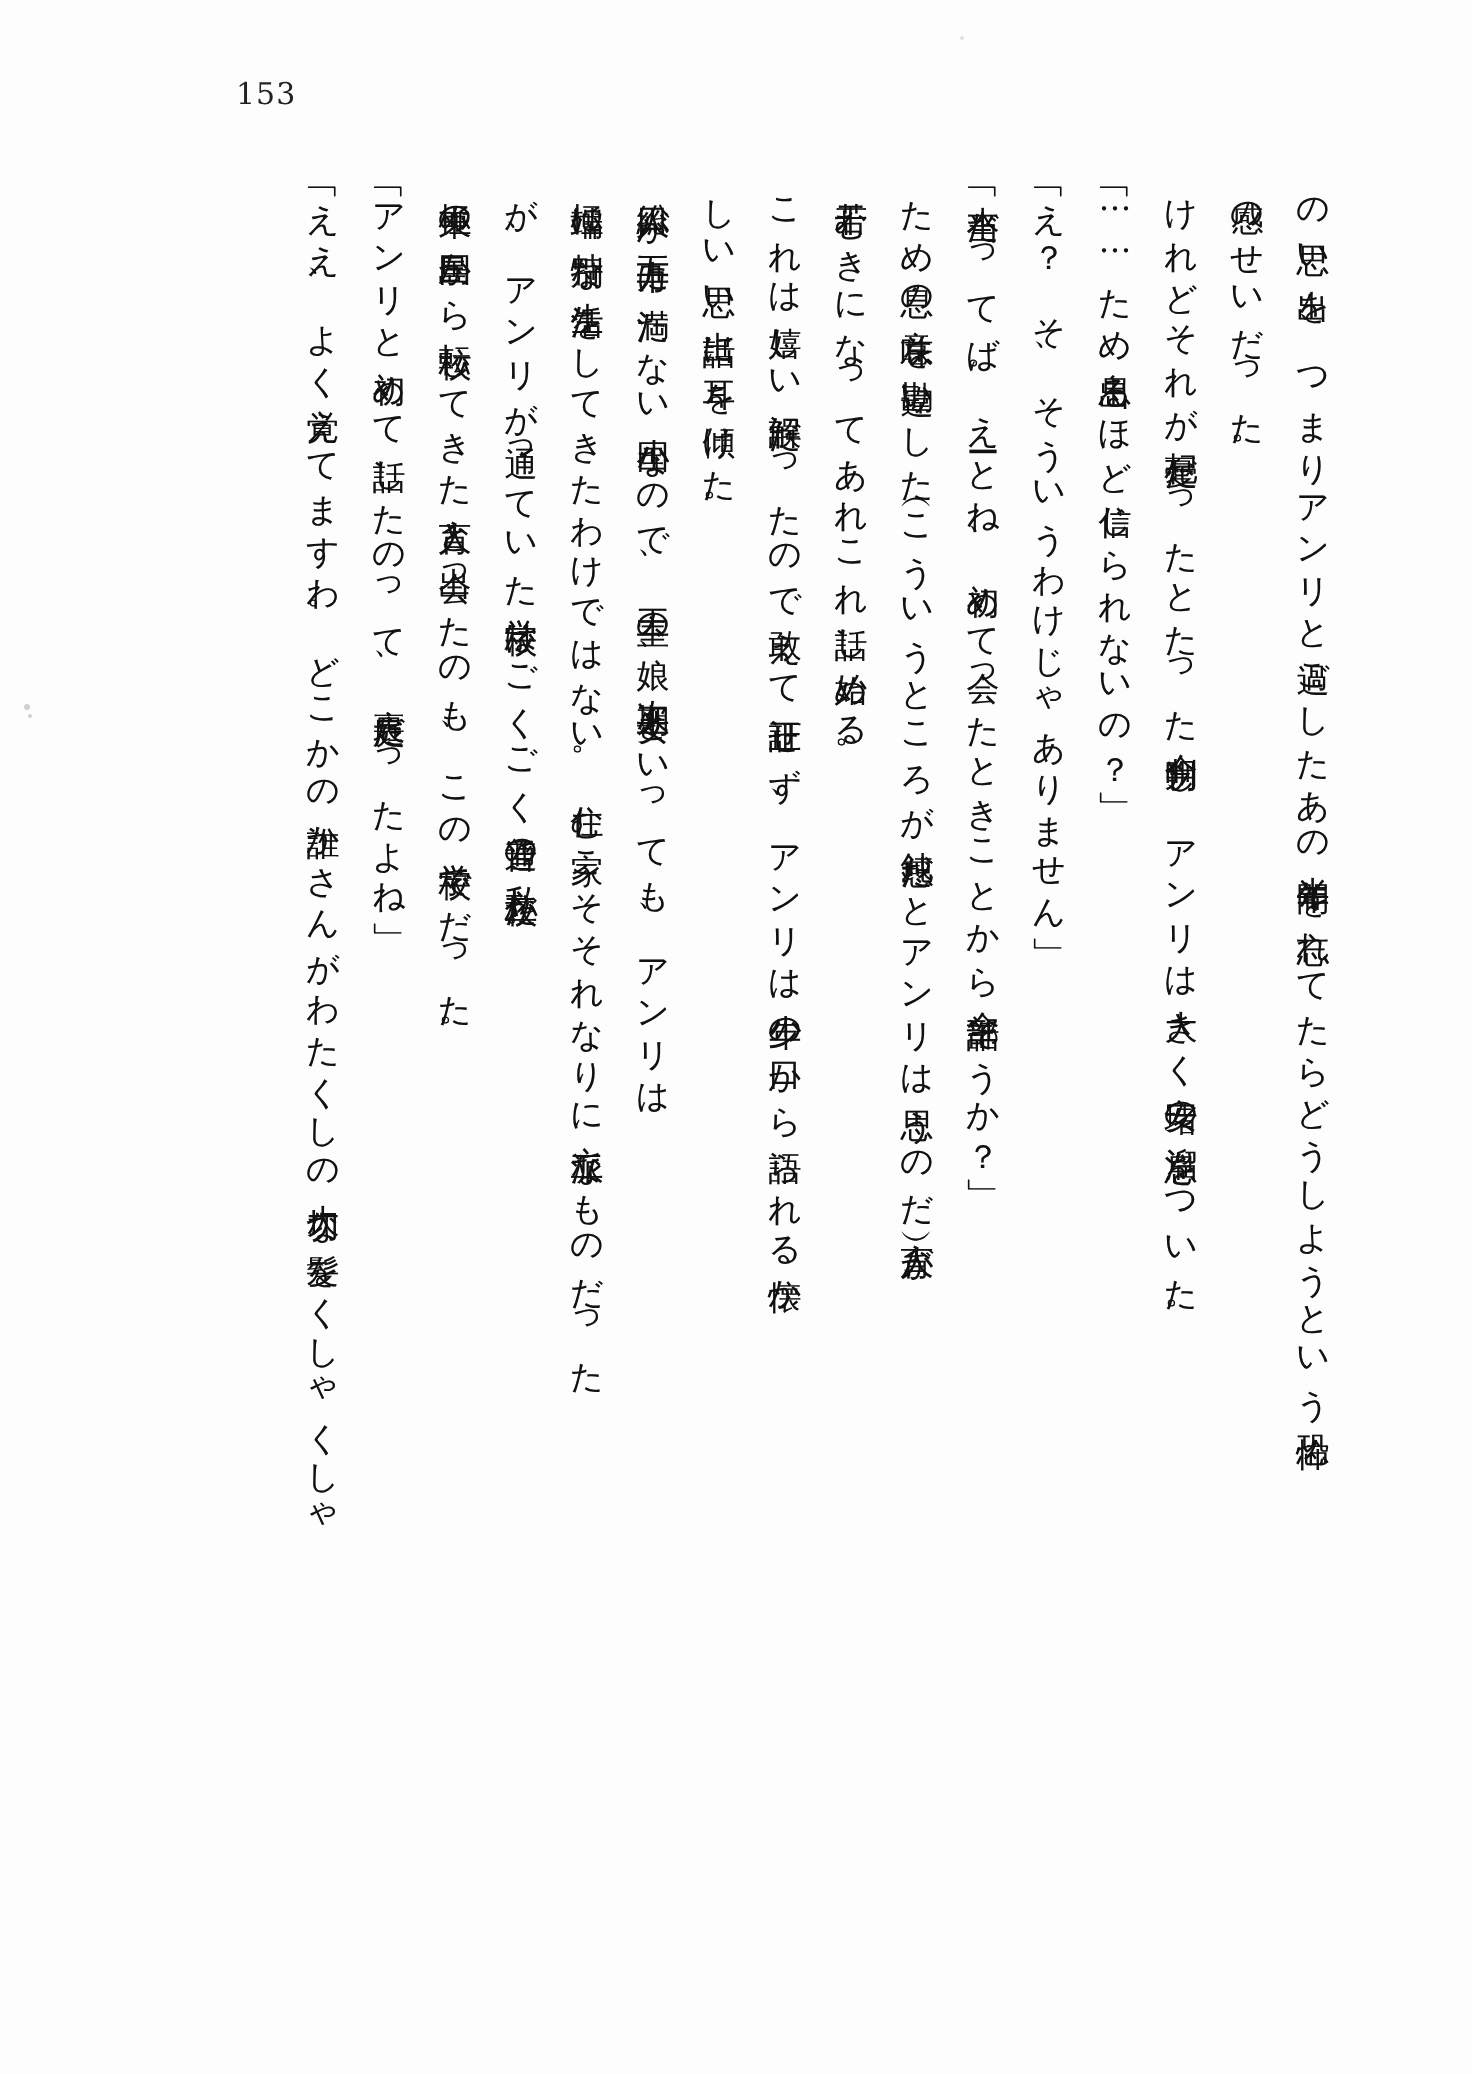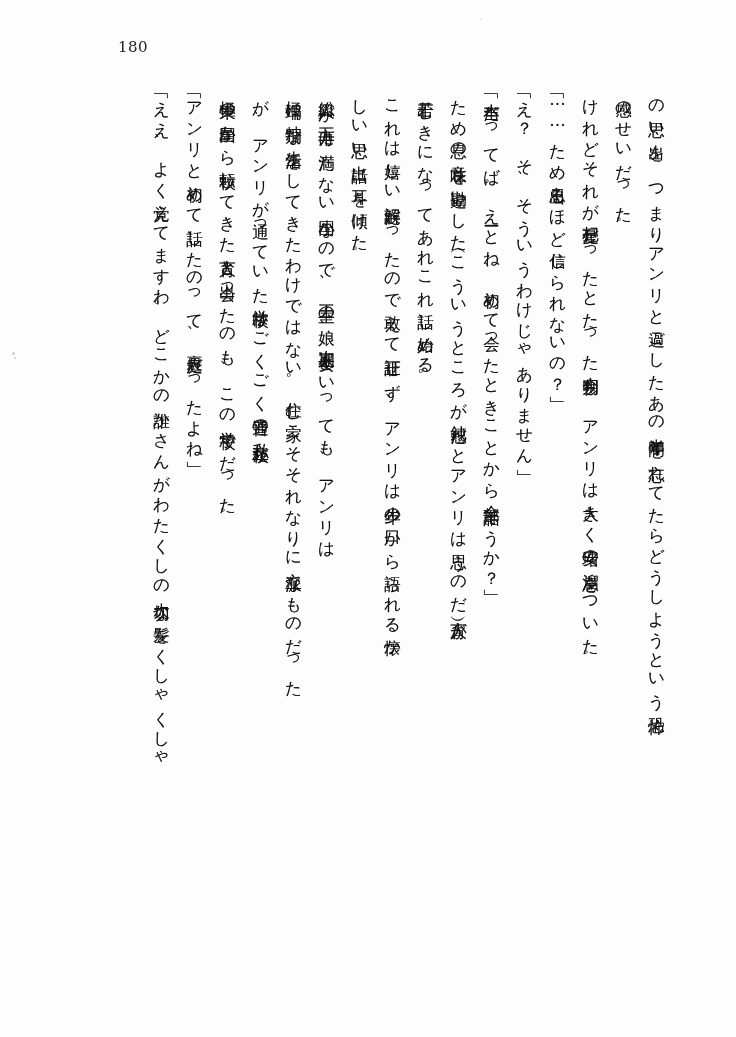--- a/index.html
+++ b/index.html
@@ -79,21 +79,21 @@
 </style>
 </head>
 <body>
 
 <div class="page">
 
   <div class="speck s1"></div>
   <div class="speck s2"></div>
   <div class="speck s3"></div>
 
-  <div class="page-number">180</div>
+  <div class="page-number">153</div>
 
   <div class="text-block">
     <div class="column">の思い出を、つまりアンリと過ごしたあの半年間を忘れてたらどうしようという恐怖</div>
     <div class="column">感のせいだった。</div>
     <div class="column">けれどそれが杞憂だったとたった今判明し、アンリは大きく安堵の溜息をついた。</div>
     <div class="column">「……ため息出るほど信じられないの？」</div>
     <div class="column">「え？　そ、そういうわけじゃありません」</div>
     <div class="column">「本当だってば。えーとね、初めて会ったときことから全部話そうか？」</div>
     <div class="column">ため息の意味を勘違いした（こういうところが鈍感だとアンリは思うのだ）育人が、</div>
     <div class="column">若干むきになってあれこれ話し始める。</div>

